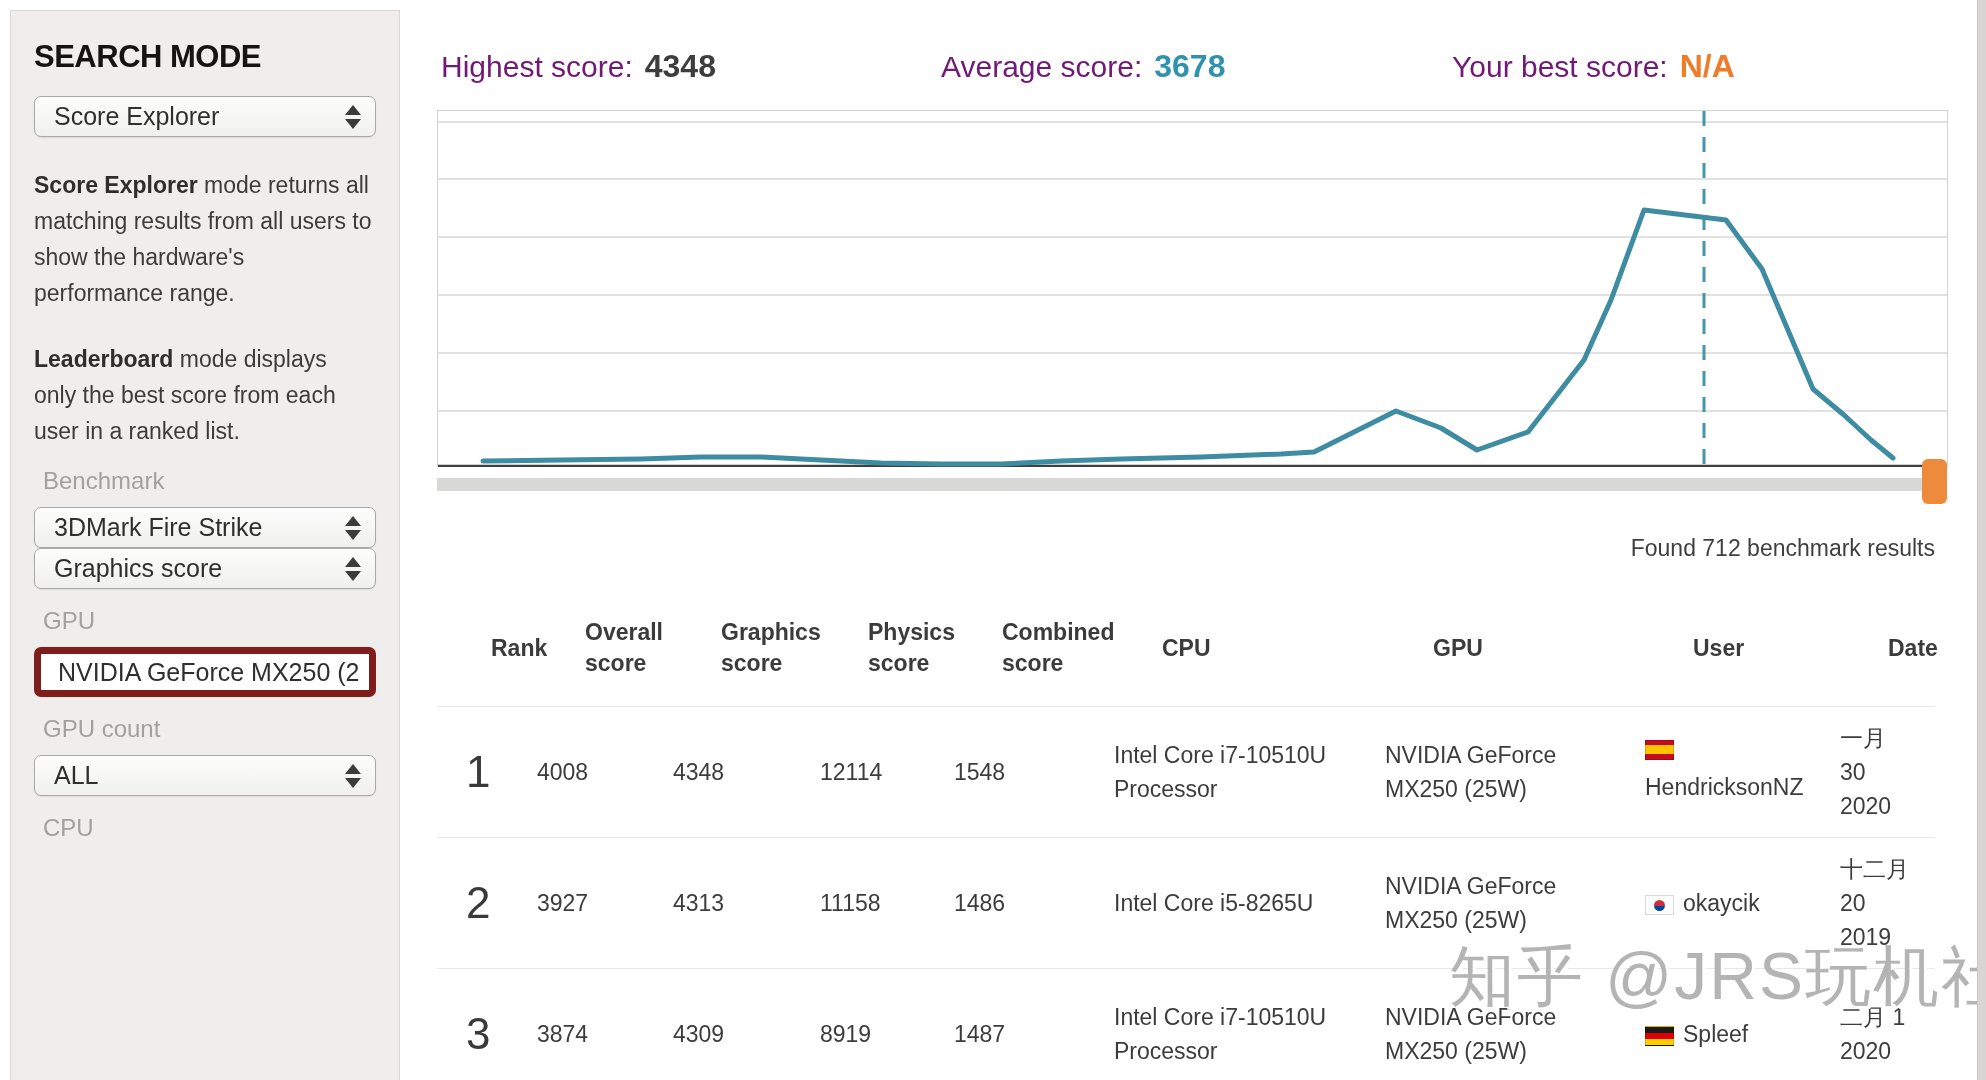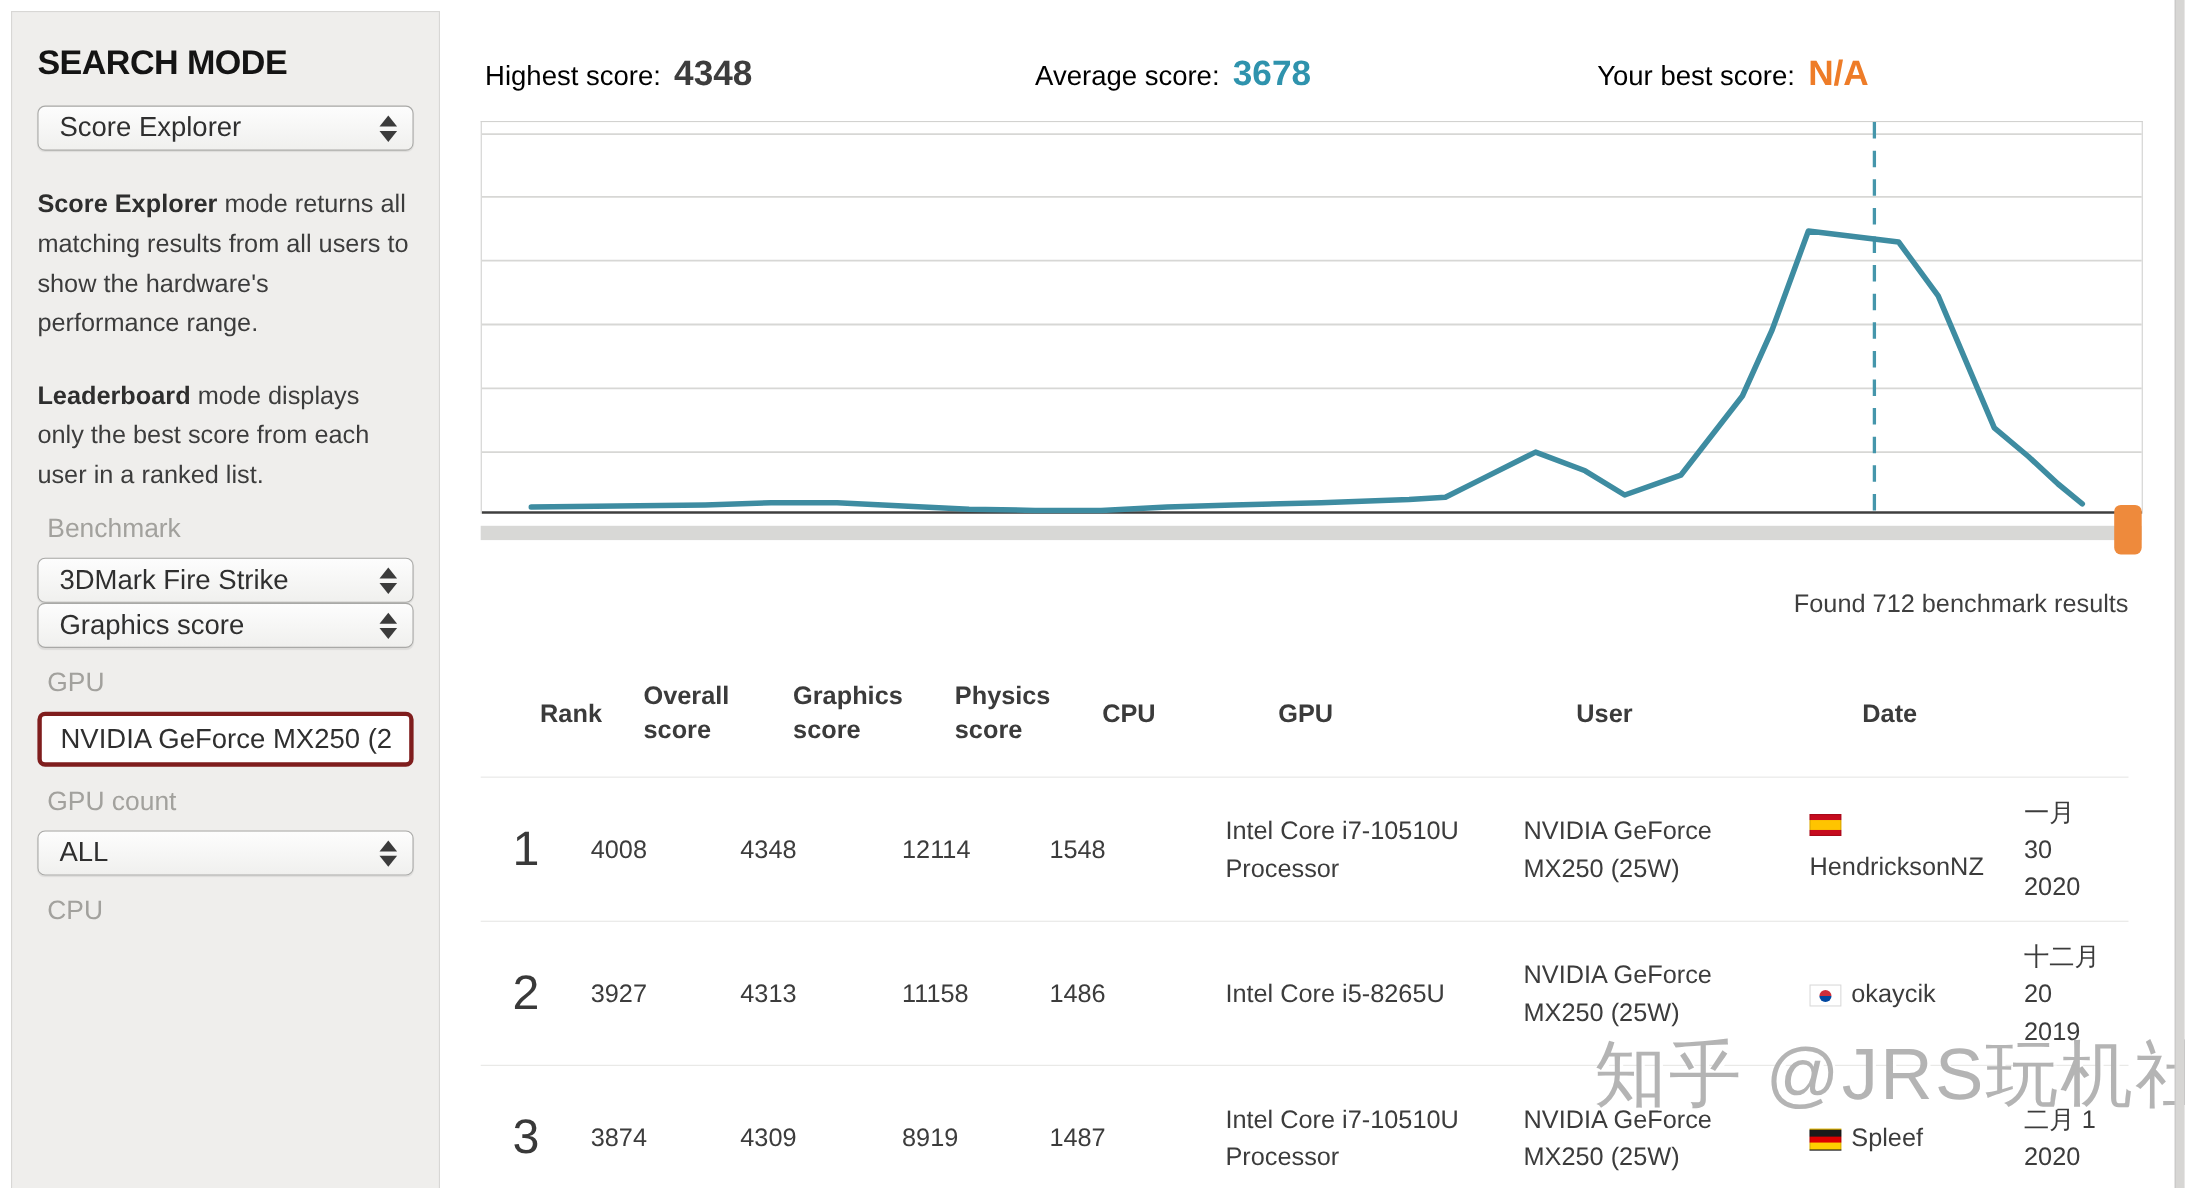--- a/index.html
+++ b/index.html
@@ -20,27 +20,27 @@
                border:1px solid #a9a9a7; border-radius:7px; display:flex; align-items:center;
                padding:0 14px 0 19px; cursor:default; box-shadow:0 1px 1px rgba(0,0,0,.08);
                position:relative; }
   .selectbox .sel-text { font-size:25px; color:#2f2f2f; flex:1; white-space:nowrap; overflow:hidden; }
   .updown { display:flex; flex-direction:column; gap:4px; align-items:center; }
   .updown .tri-up { width:0; height:0; border-left:8px solid transparent; border-right:8px solid transparent;
                     border-bottom:10px solid #3b3b3b; }
   .updown .tri-dn { width:0; height:0; border-left:8px solid transparent; border-right:8px solid transparent;
                     border-top:10px solid #3b3b3b; }
   #search-select { margin-top:21px; }
-  .textinput { width:342px; height:50px; background:#fff; border:4px solid #7f1d1d; border-radius:7px;
+  .textinput { width:342px; height:50px; background:#fff; border:7px solid #7f1d1d; border-radius:7px;
                font-size:25px; color:#2f2f2f; padding:0 6px 0 17px; outline:none;
                font-family:"Liberation Sans","DejaVu Sans",sans-serif; white-space:nowrap; overflow:hidden; }
 
   
   .summary-item { position:absolute; top:48px; display:flex; align-items:baseline; gap:12px; }
-  .summary-label { font-size:25px; color:#000000; }
+  .summary-label { font-size:30px; color:#701a75; }
   .summary-value { font-size:32px; font-weight:700; }
   #sum-highest { left:441px; } #sum-highest .summary-value { color:#3d3d3d; }
   #sum-average { left:941px; } #sum-average .summary-value { color:#2f93ad; }
   #sum-best    { left:1452px; } #sum-best .summary-value { color:#ee7c28; }
 
   
   .chart-box { position:absolute; left:437px; top:110px; width:1511px; height:357px;
                border:1px solid #d2d2d0; border-bottom:none; background:#fff; }
   .chart-box svg { display:block; }
   .hscroll-track { position:absolute; left:437px; top:478px; width:1510px; height:13px; background:#d8d8d6; }
@@ -155,20 +155,21 @@
 <div class="hscroll-thumb"></div>
 
 <div class="found">Found 712 benchmark results</div>
 
 <div class="table">
   <div class="trow thead">
     <div class="th-rank">Rank</div>
     <div>Overall score</div>
     <div>Graphics score</div>
     <div>Physics score</div>
+    <div>Combined score</div>
     <div>CPU</div>
     <div>GPU</div>
     <div>User</div>
     <div>Date</div>
   </div>
 
   <div class="trow tbodyrow">
     <div class="rank-cell">1</div>
     <div>4008</div>
     <div>4348</div>

